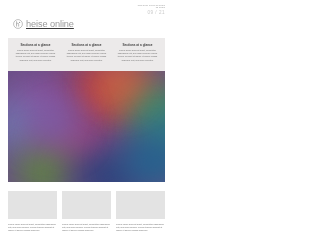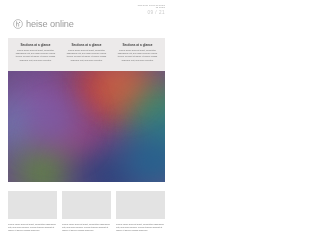--- a/index.html
+++ b/index.html
@@ -53,20 +53,21 @@
     white-space: nowrap;
   }
 
   .logo {
     position: absolute;
     left: 13px;
     top: 19px;
     display: flex;
     align-items: center;
     gap: 3px;
+    text-decoration: underline;
   }
   .logo-mark {
     width: 10px;
     height: 10px;
     flex: 0 0 10px;
     display: block;
   }
   .logo-text {
     font-size: 9.2px;
     color: #9b9b9b;

